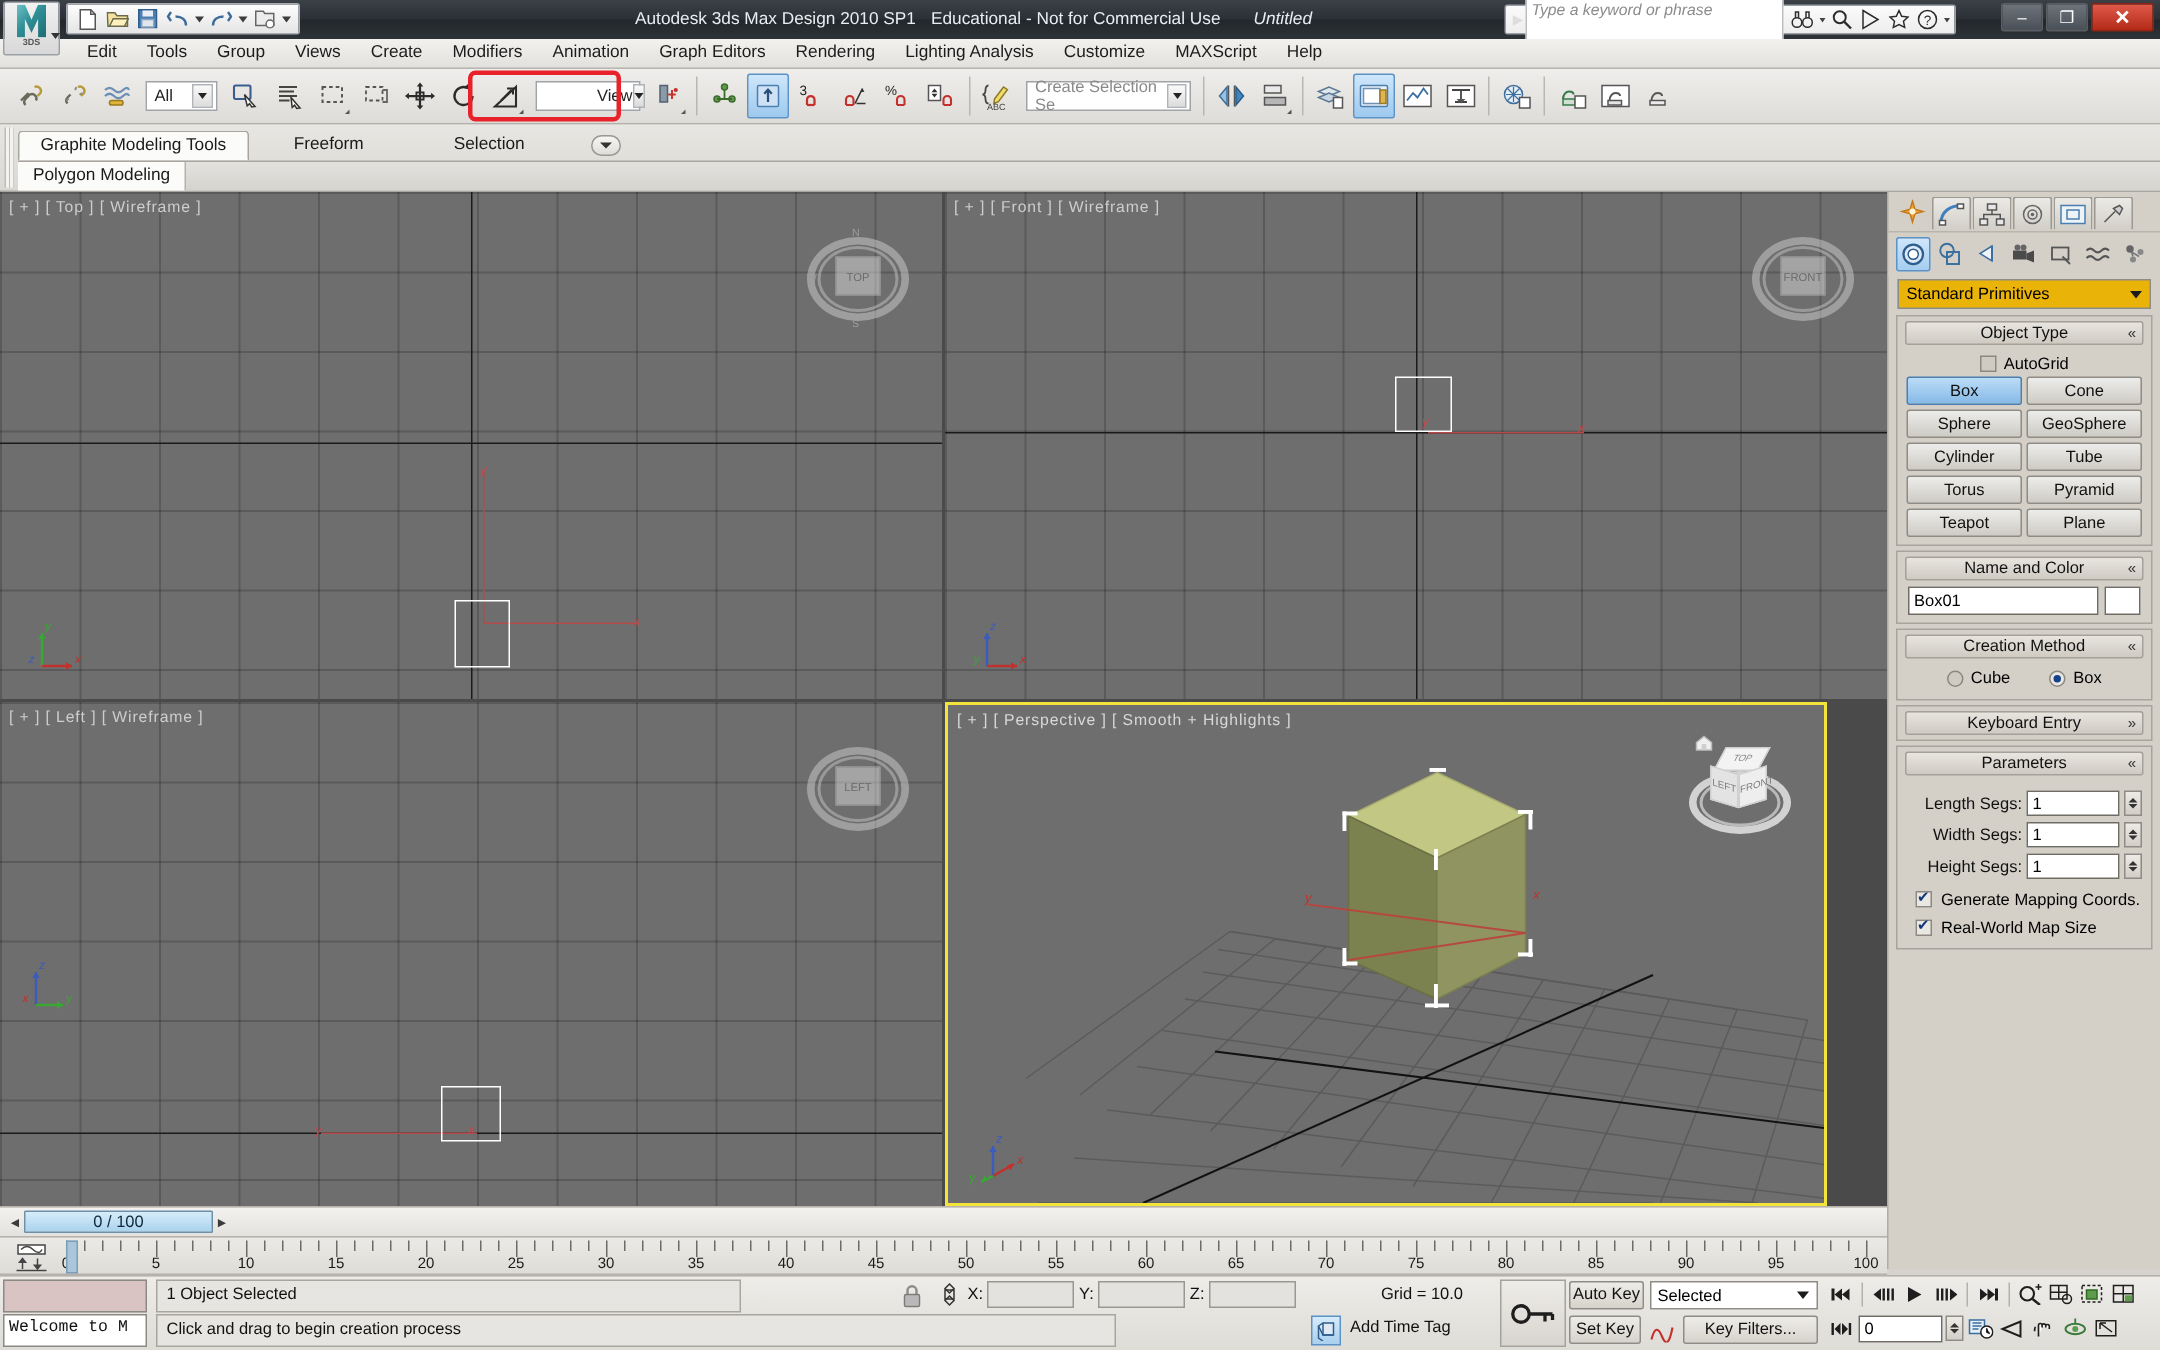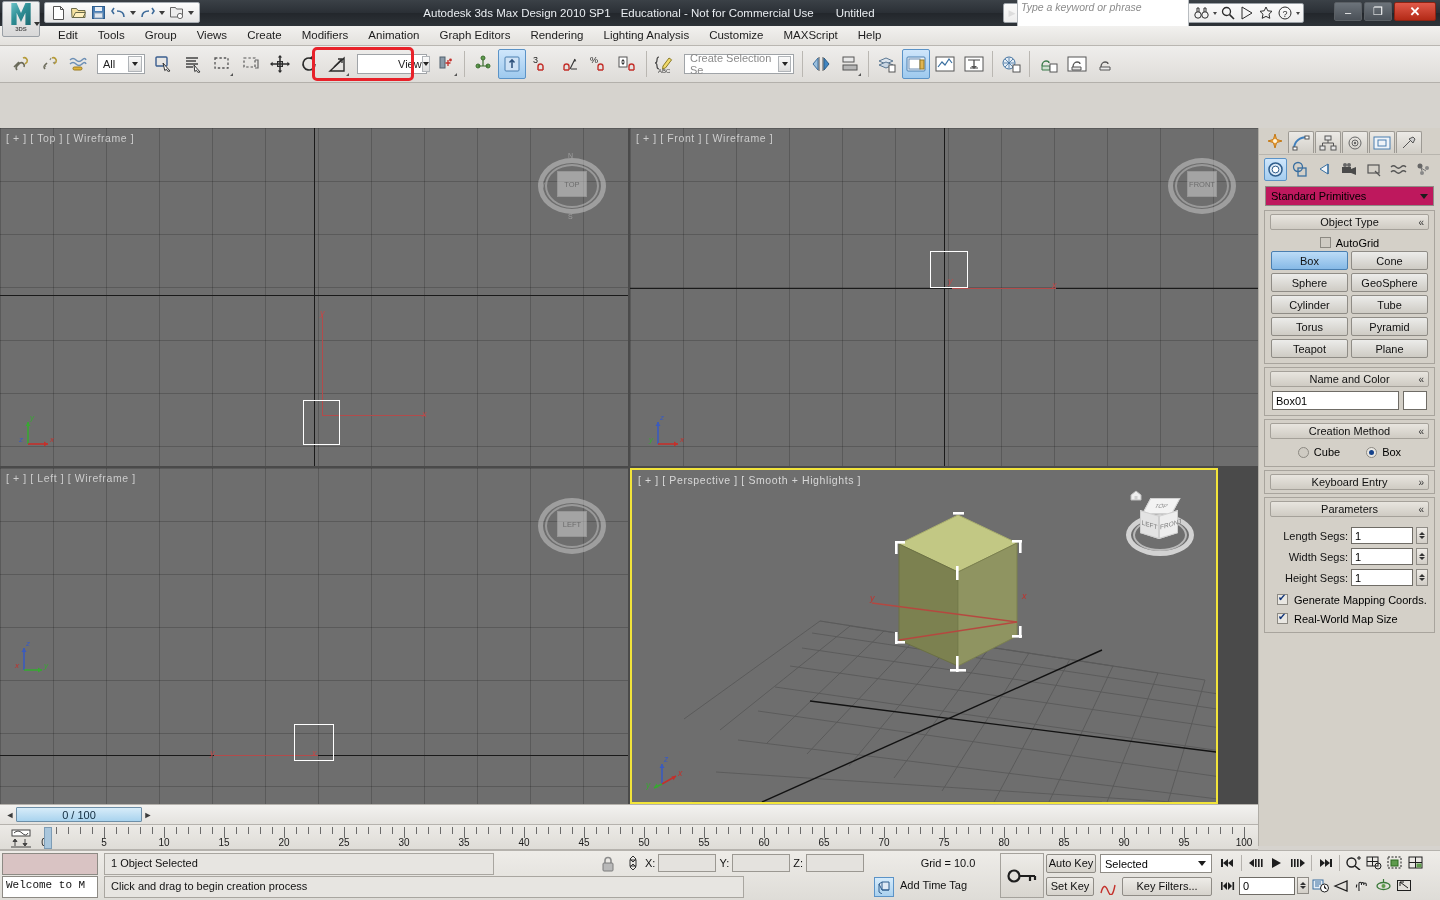--- a/index.html
+++ b/index.html
@@ -45,21 +45,21 @@
     font-size: 12px; color: #4a4a4a; cursor: default; }
   .qbtn svg { display:block; }
   .qcaret { width: 8px; height: 17px; display:flex; align-items:center; justify-content:center; }
   .qcaret i { border-left: 3px solid transparent; border-right: 3px solid transparent; border-top: 4px solid #3c3c3c; display:block;}
 
   .apptitle {
     position: absolute; left: 0; top: 0; width: 1298px; height: 26px;
     display: flex; align-items: center; justify-content: center;
     gap: 10px; color: #e9edf1; font-size: 11.5px; pointer-events: none;
   }
-  .apptitle .untitled { margin-left: 12px; }
+  .apptitle .untitled { margin-left: 12px; font-style: italic; }
 
   .searchwrap {
     position: absolute; right: 136px; top: 3px; height: 20px;
     display: flex; align-items: center;
     background: linear-gradient(to bottom,#fbfbfb,#ededed);
     border: 1px solid #9aa0a6; border-radius: 2px; padding: 0 3px;
   }
   .searchwrap .arrowl { width: 10px; text-align:center; font-size: 9px; color: #ddd; }
   .searchbox {
     width: 172px; height: 29px; background: #fff; border: 1px solid #b9bdc1;
@@ -214,21 +214,21 @@
     background: linear-gradient(to bottom,#eceae6,#d2cfc8);
     display: flex; align-items: center; justify-content: center; border-radius: 2px 2px 0 0;
   }
   .cptab.first { border: none; background: transparent; width: 24px; }
   .cpcatrow { display: flex; align-items: center; height: 30px; padding: 3px 5px; gap: 2px;
     background: #d4d0c8; border-top: 1px solid #b8b5ae; }
   .cpcat { width: 23px; height: 23px; border: 1px solid transparent; border-radius: 2px;
     display:flex; align-items:center; justify-content:center; }
   .cpcat.sel { background: linear-gradient(to bottom,#cfe6fb,#a5cdef); border-color: #5b93c7; }
   .cpselect {
-    margin: 2px 6px 4px 6px; height: 20px; background: #be185d; border: 1px solid #8f8c86;
+    margin: 2px 6px 4px 6px; height: 20px; background: #eab308; border: 1px solid #8f8c86;
     display: flex; align-items: center; justify-content: space-between; padding: 0 2px 0 5px; font-size: 11px;
   }
   .cpselect .dd { width: 15px; height: 16px; display:flex; align-items:center; justify-content:center; }
   .cpselect .dd i { border-left: 4px solid transparent; border-right: 4px solid transparent; border-top: 5px solid #1c1c1c; }
   .rollout { margin: 3px 5px 0 5px; border: 1px solid #a8a49d; background: #d4d0c8; padding: 0 0 5px 0; position: relative; }
   .rollhdr {
     height: 16px; margin: 3px 5px 4px 5px;
     background: linear-gradient(to bottom,#e8e5df,#cfcbc3);
     border: 1px solid #a5a19a; border-radius: 2px;
     display: flex; align-items: center; justify-content: center; position: relative;
@@ -672,20 +672,34 @@
     </div>
     <div class="tbtn">
       <svg width="22" height="20" viewBox="0 0 22 20">
           <path d="M6 13c0-3 2-5 4-5s3 1 3 2" fill="none" stroke="#555" stroke-width="1.3"></path>
           <path d="M5 13h10v3H5z" fill="#ececec" stroke="#555"></path>
         </svg>
     </div>
   </div>
   <div class="redbox"></div>
 
+  <div class="ribbon">
+    <div class="ribbongrip"></div>
+    <div class="ribtabs" id="ribtabs">
+        <div class="ribtab sel">Graphite Modeling Tools</div>
+        <div class="ribtab wide">Freeform</div>
+        <div class="ribtab wide">Selection</div>
+        <div class="ribdd">
+          <i></i>
+        </div>
+      </div>
+    <div class="ribpanelrow">
+      <span class="ribpanel">Polygon Modeling</span>
+    </div>
+  </div>
 
   <div class="vpgrid">
 
     <div class="vp tl">
       <div class="gridlines"></div>
       <div class="vplabel">[ + ] [ Top ] [ Wireframe ]</div>
       <div class="axisline-h" style="top:167px;"></div>
       <div class="axisline-v" style="left:314px;"></div>
       <div class="redaxis-h" style="left:322px;top:287px;width:104px;"></div>
       <div class="redaxis-v" style="left:322px;top:186px;height:101px;"></div>

